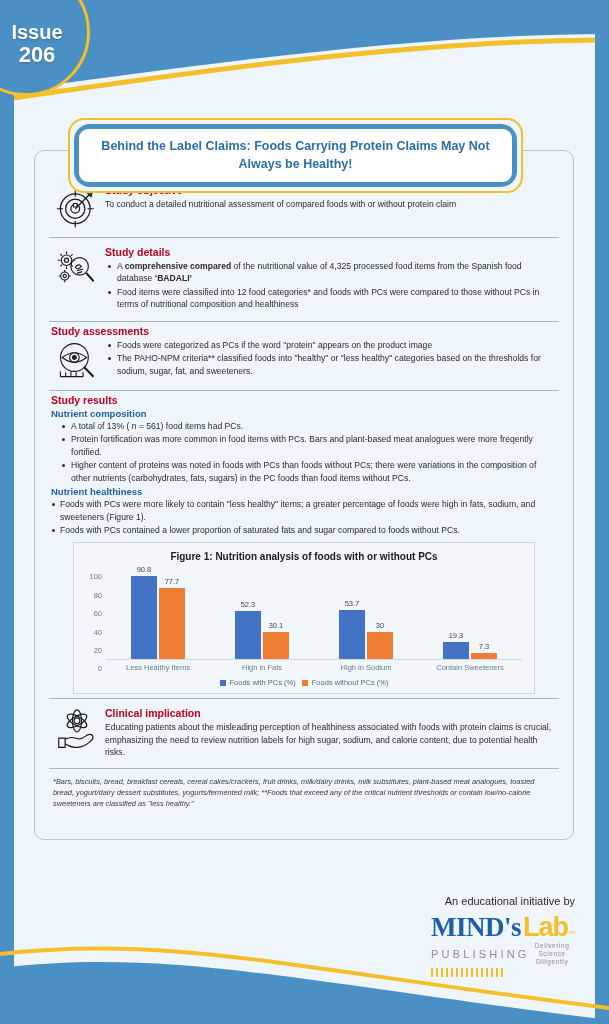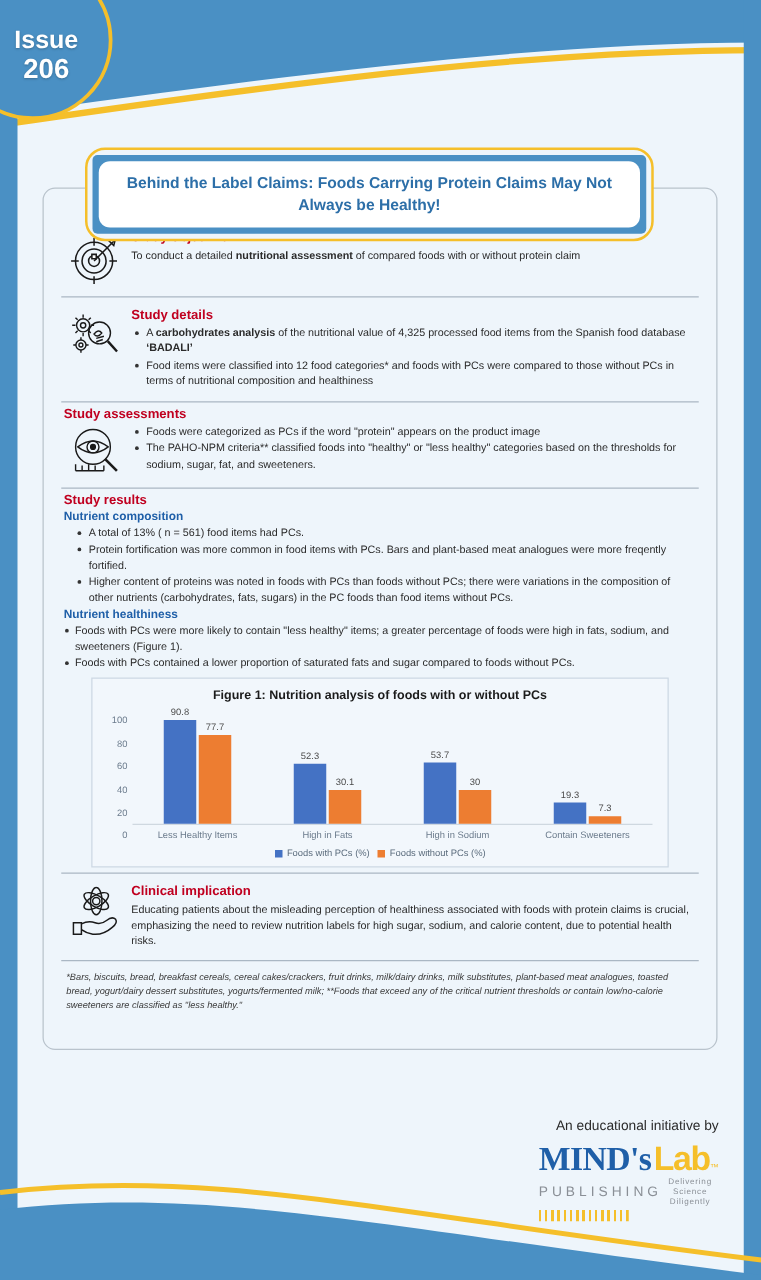--- a/index.html
+++ b/index.html
@@ -95,21 +95,21 @@
     left: 68px;
     width: 455px;
     padding: 4px;
     border: 2px solid #f5bf2a;
     border-radius: 16px;
     background: #eef5fb;
     z-index: 6;
   }
   .title-pill-inner {
     background: #4a90c4;
-    border-radius: 4px;
+    border-radius: 16px;
     padding: 5px;
   }
   .title-pill-core {
     background: #ffffff;
     border-radius: 9px;
     padding: 9px 16px;
     text-align: center;
     color: #2d6fa8;
     font-weight: bold;
     font-size: 12.5px;
@@ -155,21 +155,21 @@
     color: #1f5fa8;
     font-weight: bold;
     font-size: 9.5px;
     margin: 2px 0 1px 0;
   }
   .body-txt {
     color: #2b2b2b;
     font-size: 8.6px;
     line-height: 1.45;
   }
-  .body-txt b { font-weight: bold; }
+  .body-txt b { font-weight: normal; }
 
   ul.bul {
     list-style: none;
     margin: 0; padding: 0;
   }
   ul.bul li {
     position: relative;
     padding-left: 12px;
     color: #2b2b2b;
     font-size: 8.6px;
@@ -404,21 +404,21 @@
           <path d="M10 25 v2.4 M10 36.6 v2.4 M3 32 h2.4 M14.6 32 h2.4"></path>
           <circle cx="27" cy="21" r="10"></circle>
           <path d="M34.5 28.5 L43 38" stroke-width="2.2"></path>
           <path d="M22 22 q4 -5 7 -1 q-4 5 -7 1 z"></path>
           <path d="M24 26 l7 -2 M24 29 l6 -2"></path>
         </svg>
       </div>
       <div class="sec-body">
         <div class="h-red">Study details</div>
         <ul class="bul">
-          <li>A <b>carbohydrates analysis</b> of the nutritional value of 4,325 processed food items from the Spanish food database <b>‘BADALI’</b></li>
+          <li>A <b>comprehensive compared</b> of the nutritional value of 4,325 processed food items from the Spanish food database <b>‘BADALI’</b></li>
           <li>Food items were classified into 12 food categories* and foods with PCs were compared to those without PCs in terms of nutritional composition and healthiness</li>
         </ul>
       </div>
     </div>
 
     <hr class="div">
 
     <div>
       <div class="h-red flush">Study assessments</div>
       <div class="section" style="padding-top:0">

